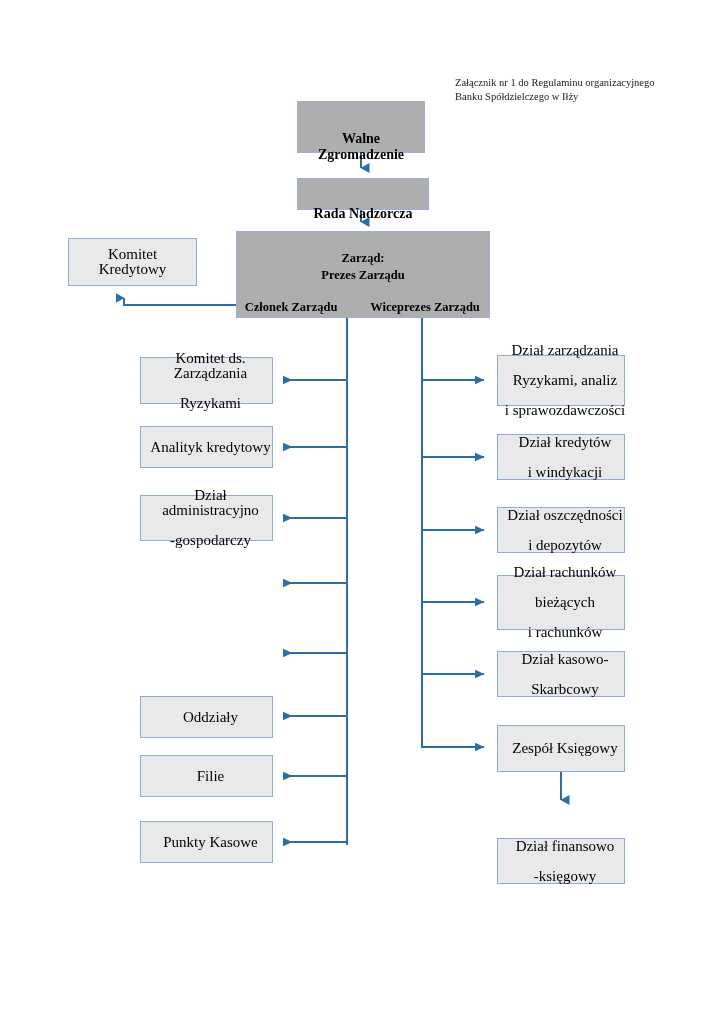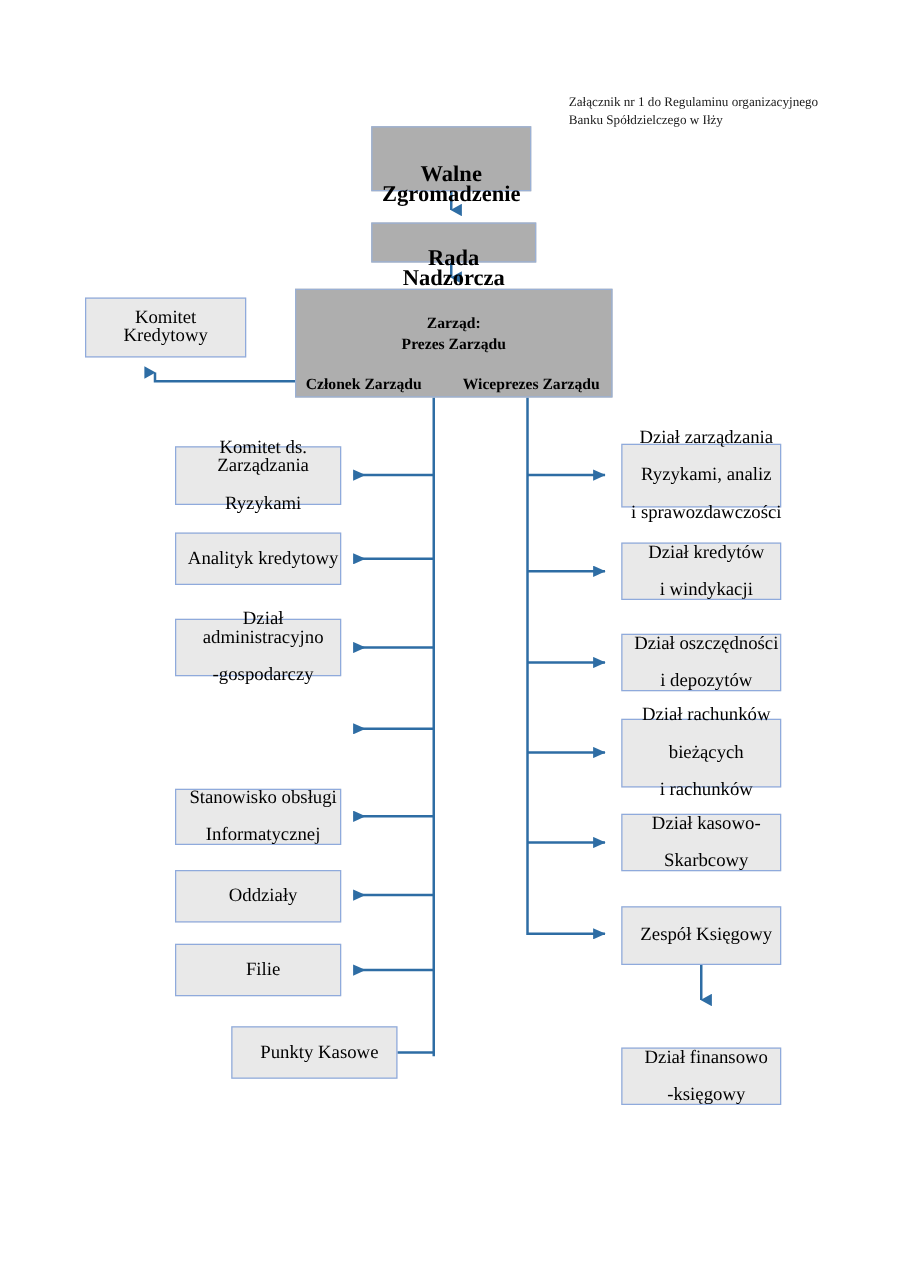--- a/index.html
+++ b/index.html
@@ -10,21 +10,21 @@
   .hdr{position:absolute;left:455px;top:76px;width:250px;
        font-size:10.5px;line-height:14px;color:#1a1a1a;}
 
   .node{position:absolute;box-sizing:border-box;display:flex;
         align-items:center;justify-content:center;text-align:center;
         border:1px solid #8faadc;}
   .node span{display:block;width:100%;padding:0 4px;}
 
   
   .gov{background:#aeaeae;border:1px solid #9ab0d4;font-weight:bold;}
-  .gov .t{font-size:18px;line-height:16px;margin-top:39px;}
+  .gov .t{font-size:14px;line-height:16px;margin-top:39px;}
 
   
   .unit{background:#e9e9e9;border:1px solid #8faadc;}
   .unit .t{font-size:15px;line-height:15px;}
 
   .zarzad-title{position:absolute;left:236px;top:250px;width:254px;
                 text-align:center;font-weight:bold;font-size:12.5px;line-height:17px;}
   .zarzad-left{position:absolute;left:236px;top:300px;width:110px;
                text-align:center;font-weight:bold;font-size:12.5px;}
   .zarzad-right{position:absolute;left:360px;top:300px;width:130px;
@@ -120,37 +120,31 @@
     <span class="t">
       <span>Analityk kredytowy</span>
     </span>
   </div>
   <div class="node unit" style="left:140px;top:495px;width:133px;height:46px;">
     <span class="t">
       <span>Dział administracyjno</span><br>
       <span>-gospodarczy</span>
     </span>
   </div>
-  <div class="node unit" style="left:140px;top:631px;width:133px;height:45px;">
-    <span class="t">
-      <span>Stanowisko obsługi</span><br>
-      <span>Informatycznej</span>
-    </span>
-  </div>
   <div class="node unit" style="left:140px;top:696px;width:133px;height:42px;">
     <span class="t">
       <span>Oddziały</span>
     </span>
   </div>
   <div class="node unit" style="left:140px;top:755px;width:133px;height:42px;">
     <span class="t">
       <span>Filie</span>
     </span>
   </div>
-  <div class="node unit" style="left:140px;top:821px;width:133px;height:42px;margin-left:45px;">
+  <div class="node unit" style="left:140px;top:821px;width:133px;height:42px;">
     <span class="t">
       <span>Punkty Kasowe</span>
     </span>
   </div>
 
   <div class="node unit" style="left:497px;top:355px;width:128px;height:51px;">
     <span class="t">
       <span>Dział zarządzania</span><br>
       <span>Ryzykami, analiz</span><br>
       <span>i sprawozdawczości</span>

